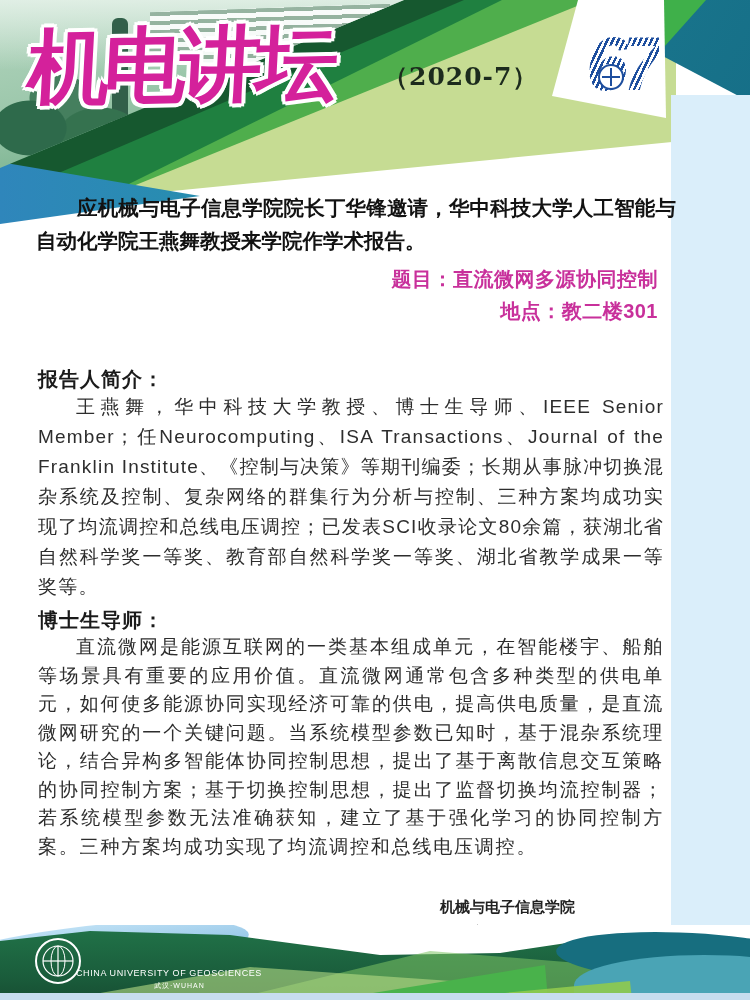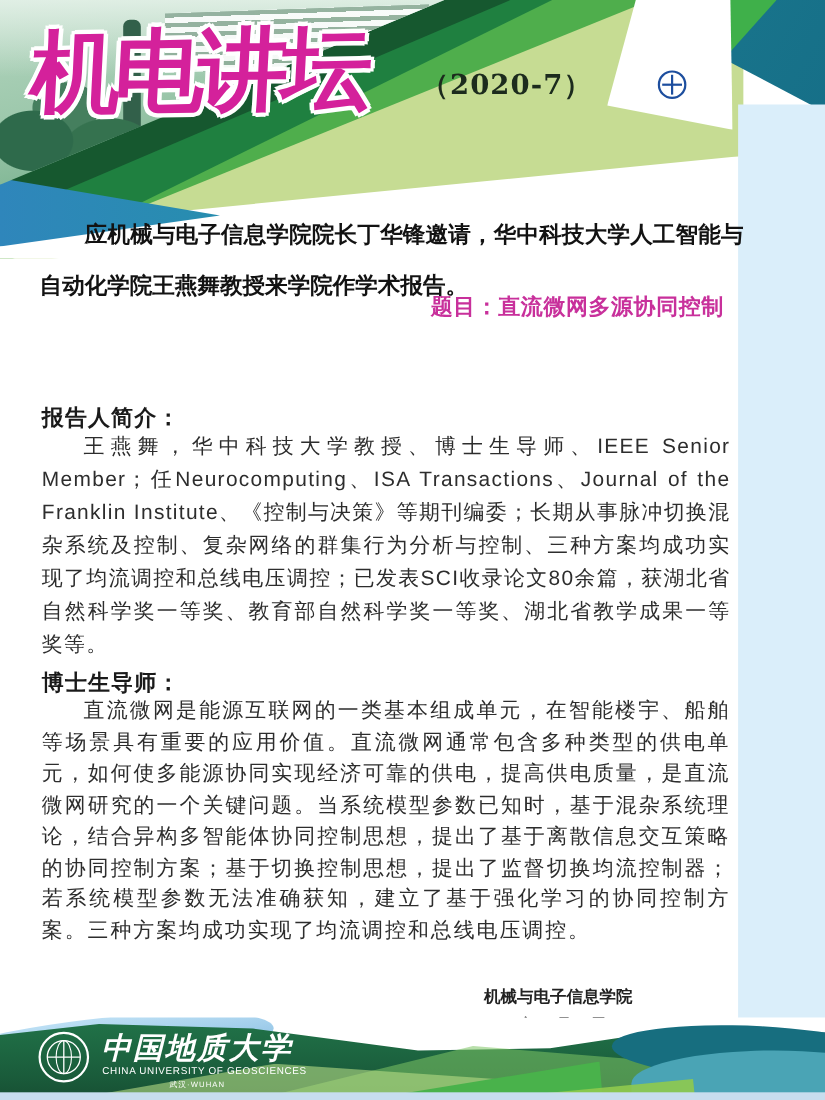--- a/index.html
+++ b/index.html
@@ -56,21 +56,21 @@
     -webkit-background-clip:text;background-clip:text;}
   .anniv-globe{position:absolute;left:12px;top:40px;width:26px;height:26px;border-radius:50%;
     border:2px solid #1d4e9e;background:#fff;}
   .anniv-globe:before{content:"";position:absolute;left:2px;top:10px;width:18px;height:2px;background:#1d4e9e;}
   .anniv-globe:after{content:"";position:absolute;left:10px;top:2px;width:2px;height:18px;background:#1d4e9e;}
 
   .right-strip{left:671px;top:95px;width:79px;height:836px;background:#daeefa;}
 
   
   .intro{left:36px;top:191px;width:640px;font-size:20.5px;font-weight:bold;color:#121212;
-    line-height:46px;text-indent:2em;text-align:justify;}
+    line-height:33px;text-indent:2em;text-align:justify;}
   .details{left:38px;top:263px;width:620px;text-align:right;}
   .detail-line{font-size:20px;font-weight:bold;color:#c8309b;line-height:32px;letter-spacing:.5px;}
   .sec-heading{font-size:20px;font-weight:bold;color:#1a1a1a;letter-spacing:1px;}
   .speaker-heading{left:38px;top:366px;font-family:Liberation Mono, monospace;}
   .speaker-body{left:38px;top:392px;width:626px;font-size:19px;color:#2d2d2d;line-height:30px;
     letter-spacing:1.2px;text-align:justify;text-indent:2em;}
   .abstract-heading{left:38px;top:607px;}
   .abstract-body{left:38px;top:633px;width:626px;font-size:19px;color:#2d2d2d;line-height:28.5px;
     letter-spacing:1.8px;text-align:justify;text-indent:2em;}
   .signature{left:440px;top:894px;width:240px;text-align:left;font-size:15px;font-weight:bold;
@@ -91,21 +91,21 @@
   .f-teal-mid{position:absolute;left:574px;top:30px;width:260px;height:60px;background:#4aa4b5;
     border-radius:50% 50% 0 0;}
   .f-arrow1{position:absolute;inset:0;background:#49b24b;clip-path:polygon(330px 75px,545px 40px,548px 75px);}
   .f-arrow2{position:absolute;inset:0;background:#8fca4e;opacity:.9;clip-path:polygon(430px 75px,630px 56px,632px 75px);}
   .f-strip{position:absolute;left:0;top:68px;width:750px;height:7px;background:#c7ddee;}
 
   .f-logo{position:absolute;left:34px;top:10px;width:300px;height:58px;color:#fff;}
   .seal{position:absolute;left:0;top:2px;width:48px;height:48px;}
   .f-cn{position:absolute;left:58px;top:0px;font-family:"DejaVu Serif","Liberation Serif",serif;
     font-size:27px;font-weight:bold;font-style:italic;letter-spacing:2px;white-space:nowrap;}
-  .f-en{position:absolute;left:59px;top:33px;font-size:9px;letter-spacing:.6px;white-space:nowrap;}
+  .f-en{position:absolute;left:42px;top:33px;font-size:9px;letter-spacing:.6px;white-space:nowrap;}
   .f-city{position:absolute;left:120px;top:46px;font-size:7px;letter-spacing:1px;}
 </style>
 </head>
 <body>
 
 <div id="page">
 
   <div id="header" class="abs">
     <div class="band band-yellow"></div>
     <div class="band band-mid"></div>
@@ -121,30 +121,32 @@
       <div class="photo-sky"></div>
       <div class="photo-building"></div>
       <div class="photo-statue"></div>
       <div class="photo-trees"></div>
     </div>
 
     <div class="abs forum-title">机电讲坛</div>
     <div class="abs issue">（2020-7）</div>
 
     <div class="abs anniv">
+      <div class="anniv-num">67</div>
       <div class="anniv-globe"></div>
     </div>
   </div>
 
   <div class="abs right-strip"></div>
 
   <div class="abs intro">应机械与电子信息学院院长丁华锋邀请，华中科技大学人工智能与自动化学院王燕舞教授来学院作学术报告。</div>
 
   <div class="abs details">
     <div class="detail-line"><span>题目：</span><span>直流微网多源协同控制</span></div>
+    <div class="detail-line"><span>地点：</span><span>教二楼301</span></div>
   </div>
 
   <div class="abs sec-heading speaker-heading">报告人简介：</div>
   <div class="abs speaker-body">王燕舞，华中科技大学教授、博士生导师、IEEE Senior Member；任Neurocomputing、ISA Transactions、Journal of the Franklin Institute、《控制与决策》等期刊编委；长期从事脉冲切换混杂系统及控制、复杂网络的群集行为分析与控制、三种方案均成功实现了均流调控和总线电压调控；已发表SCI收录论文80余篇，获湖北省自然科学奖一等奖、教育部自然科学奖一等奖、湖北省教学成果一等奖等。</div>
 
   <div class="abs sec-heading abstract-heading">博士生导师：</div>
   <div class="abs abstract-body">直流微网是能源互联网的一类基本组成单元，在智能楼宇、船舶等场景具有重要的应用价值。直流微网通常包含多种类型的供电单元，如何使多能源协同实现经济可靠的供电，提高供电质量，是直流微网研究的一个关键问题。当系统模型参数已知时，基于混杂系统理论，结合异构多智能体协同控制思想，提出了基于离散信息交互策略的协同控制方案；基于切换控制思想，提出了监督切换均流控制器；若系统模型参数无法准确获知，建立了基于强化学习的协同控制方案。三种方案均成功实现了均流调控和总线电压调控。</div>
 
   <div class="abs signature">
     <div>机械与电子信息学院</div>
@@ -163,19 +165,18 @@
     <div class="f-strip"></div>
 
     <div class="f-logo">
       <svg class="seal" viewBox="0 0 48 48">
         <circle cx="24" cy="24" r="22" fill="none" stroke="#ffffff" stroke-width="2"></circle>
         <circle cx="24" cy="24" r="15" fill="none" stroke="#ffffff" stroke-width="1.2"></circle>
         <ellipse cx="24" cy="24" rx="7" ry="15" fill="none" stroke="#ffffff" stroke-width="1"></ellipse>
         <line x1="9" y1="24" x2="39" y2="24" stroke="#ffffff" stroke-width="1.2"></line>
         <line x1="24" y1="9" x2="24" y2="39" stroke="#ffffff" stroke-width="1.2"></line>
       </svg>
-      <div class="f-cn">中国地质大学</div>
       <div class="f-en">CHINA UNIVERSITY OF GEOSCIENCES</div>
       <div class="f-city">武汉·WUHAN</div>
     </div>
   </div>
 
 </div>
 
 </body></html>

